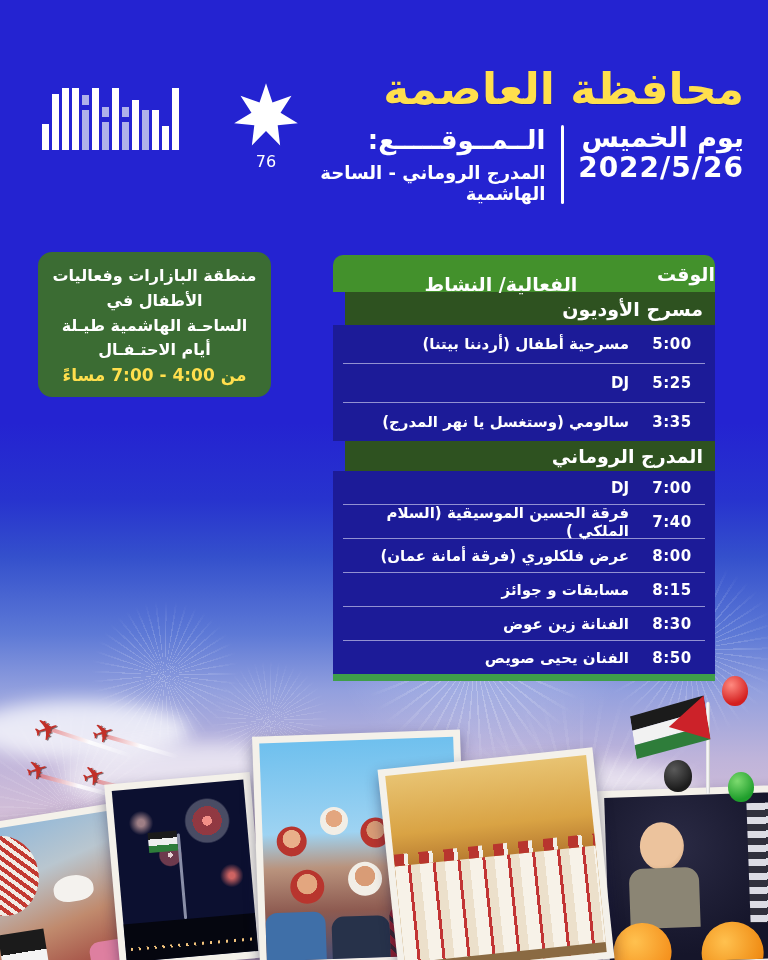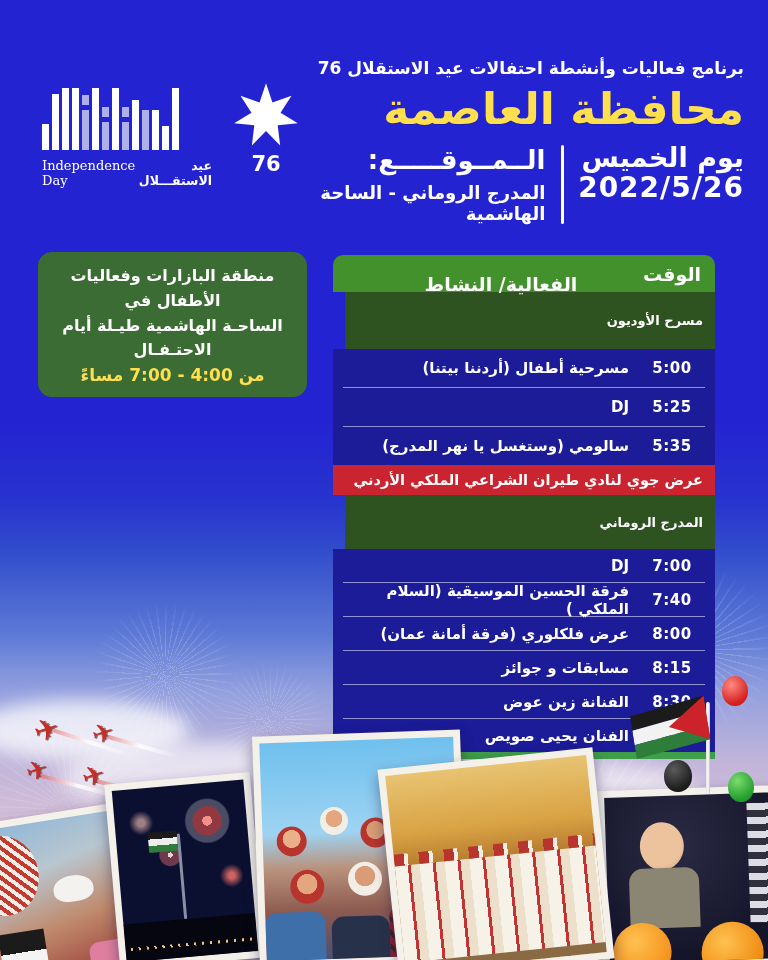--- a/index.html
+++ b/index.html
@@ -26,33 +26,33 @@
   .bars{position:absolute;left:0;top:0;height:66px;display:flex;align-items:flex-end;gap:3px;}
   .barcol{display:flex;flex-direction:column;justify-content:flex-end;height:66px;width:7px;}
   .cap{height:10px;width:7px;margin-bottom:5px;margin-top:auto;}
   .bar{width:7px;}
   .c-w{background:#ffffff;} .c-l{background:#aeb0ea;}
   .logo-caption{position:absolute;left:0;top:74px;width:170px;display:flex;justify-content:space-between;color:#fff;}
   .logo-en{font-family:"DejaVu Serif",serif;font-size:13px;}
   .logo-ar{font-size:12.5px;font-weight:bold;direction:rtl;}
   .star-block{position:absolute;left:185px;top:-2px;width:78px;text-align:center;}
   .star-block svg{display:block;margin:0 auto;}
-  .logo-year{color:#fff;font-size:21px;font-weight:bold;margin-top:2px;}
-  
-  .bazaar{position:absolute;left:38px;top:252px;width:269px;min-height:88px;background:#3b6c33;
+  .logo-year{color:#fff;font-size:16px;font-weight:normal;margin-top:2px;}
+  
+  .bazaar{position:absolute;left:38px;top:252px;width:233px;min-height:88px;background:#3b6c33;
     border-radius:14px;color:#fff;direction:rtl;text-align:center;padding:12px 10px;box-sizing:border-box;}
   .bazaar .l{font-size:16px;font-weight:bold;line-height:1.55;}
   .bazaar .t{font-size:17px;font-weight:bold;color:#ffdf4d;margin-top:2px;}
   
   .sched{position:absolute;left:333px;top:255px;width:382px;direction:rtl;color:#fff;}
   .s-header{height:37px;background:#43912c;border-radius:10px 10px 0 0;display:flex;align-items:center;
     font-size:19px;font-weight:bold;}
-  .s-header .tt{width:86px;text-align:center;}
+  .s-header .tt{width:86px;text-align:right;}
   .s-header .ta{flex:1;text-align:center;padding-left:40px;margin-top:21px;}
-  .s-sub{background:#2e5220;display:flex;align-items:center;padding:16px 12px;font-size:13px;font-weight:bold;margin-left:12px;}
+  .s-sub{background:#2e5220;display:flex;align-items:center;padding:4px 12px;font-size:19px;font-weight:bold;margin-left:12px;}
   .s-sub.h24{height:25px;} .s-sub.h25{height:22px;}
   .s-banner{height:30px;background:#ca2430;display:flex;align-items:center;padding:0 12px;
     font-size:14.5px;font-weight:bold;}
   .s-body{background:#1c1b98;}
   .trow{display:flex;align-items:center;}
   .trow.r39{height:38px;} .trow.r34{height:33px;}
   .trow .tt{width:86px;text-align:center;font-size:15px;font-weight:bold;letter-spacing:.5px;}
   .trow .ta{flex:1;text-align:right;font-size:15px;font-weight:bold;padding-left:20px;}
   .sep{height:1px;background:rgba(185,185,230,.75);margin:0 10px;}
   .s-strip{height:7px;background:#3f9e49;}
@@ -89,21 +89,20 @@
   <div class="burst" style="left:600px;top:560px;width:180px;height:180px;opacity:.8;"></div>
   <div class="burst" style="left:210px;top:660px;width:120px;height:120px;opacity:.7;"></div>
   <div class="burst" style="left:430px;top:690px;width:300px;height:300px;opacity:.55;"></div>
   <div class="burst" style="left:-40px;top:700px;width:220px;height:220px;opacity:.5;"></div>
   <div class="cloud" style="left:-30px;top:700px;width:220px;height:60px;"></div>
   <div class="cloud" style="left:60px;top:742px;width:300px;height:70px;opacity:.8;"></div>
   <div class="cloud" style="left:420px;top:760px;width:280px;height:64px;opacity:.75;"></div>
   <div class="cloud" style="left:600px;top:820px;width:220px;height:70px;opacity:.8;"></div>
 
   <div class="head-text">
-    <div class="program-line">برنامج فعاليات وأنشطة احتفالات عيد الاستقلال 76</div>
     <div class="gov-title">محافظة العاصمة</div>
     <div class="date-loc">
       <div class="day-block">
         <div class="day-line">يوم الخميس</div>
         <div class="date-line">2022/5/26</div>
       </div>
       <div class="vsep"></div>
       <div class="loc-block">
         <div class="loc-label">الــمــوقـــــع:</div>
         <div class="loc-value">المدرج الروماني - الساحة الهاشمية</div>
@@ -152,24 +151,20 @@
       <div class="barcol">
           <div class="bar c-w" style="height:40px;margin-top:auto;"></div>
         </div>
       <div class="barcol">
           <div class="bar c-w" style="height:24px;margin-top:auto;"></div>
         </div>
       <div class="barcol">
           <div class="bar c-w" style="height:62px;margin-top:auto;"></div>
         </div>
     </div>
-    <div class="logo-caption">
-      <span class="logo-en">Independence Day</span>
-      <span class="logo-ar">عيد الاستقـــلال</span>
-    </div>
     <div class="star-block">
       <svg width="68" height="68" viewBox="0 0 100 100">
         <polygon fill="#ffffff" points="50,2 59.5,30.2 87.5,20.1 71.4,45.1 96.8,60.7 67.2,63.7 70.8,93.2 50,72 29.2,93.2 32.8,63.7 3.2,60.7 28.6,45.1 12.5,20.1 40.5,30.2"></polygon>
       </svg>
       <div class="logo-year">76</div>
     </div>
   </div>
 
   <div class="bazaar">
     <div class="l">منطقة البازارات وفعاليات الأطفال في</div>
@@ -188,25 +183,24 @@
         <span class="tt">5:00</span>
         <span class="ta">مسرحية أطفال (أردننا بيتنا)</span>
       </div>
       <div class="sep"></div>
       <div class="trow r39">
         <span class="tt">5:25</span>
         <span class="ta">DJ</span>
       </div>
       <div class="sep"></div>
       <div class="trow r39">
-        <span class="tt">5:35</span>
+        <span class="tt">3:35</span>
         <span class="ta">سالومي (وستغسل يا نهر المدرج)</span>
       </div>
     </div>
-    <div class="s-banner">عرض جوي لنادي طيران الشراعي الملكي الأردني</div>
     <div class="s-sub h25">المدرج الروماني</div>
     <div class="s-body">
       <div class="trow r34">
         <span class="tt">7:00</span>
         <span class="ta">DJ</span>
       </div>
       <div class="sep"></div>
       <div class="trow r34">
         <span class="tt">7:40</span>
         <span class="ta">فرقة الحسين الموسيقية (السلام الملكي )</span>

